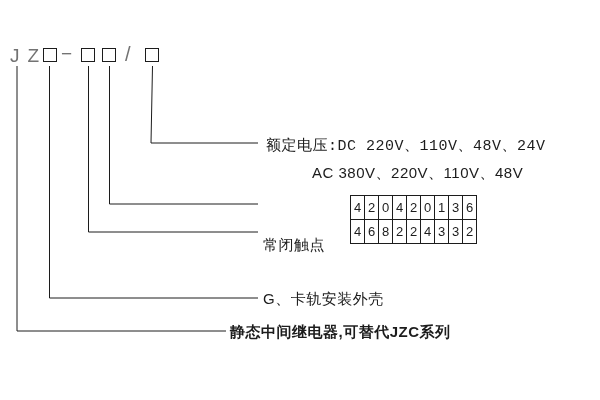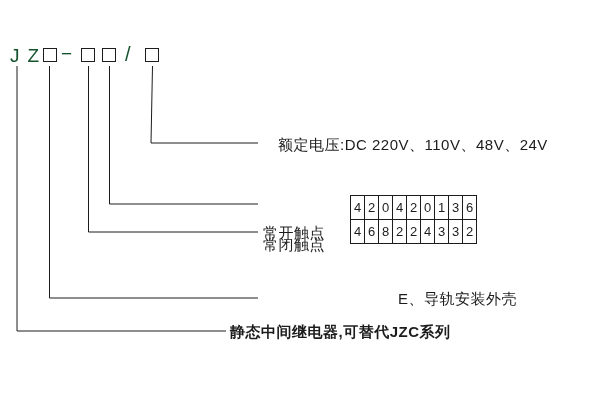--- a/index.html
+++ b/index.html
@@ -6,33 +6,33 @@
   html,body { width:600px; height:400px; }
   body {
     background:#ffffff;
     font-family:"Liberation Sans","DejaVu Sans",sans-serif;
     color:#1c1c1c;
   }
   .stage { position:relative; width:600px; height:400px; background:#fff; overflow:hidden; }
   .stage svg { position:absolute; left:0; top:0; }
 
   
-  .mc { position:absolute; font-size:19px; font-weight:500; color:#14532d; line-height:19px; }
+  .mc { position:absolute; font-size:19px; font-weight:500; color:#737373; line-height:19px; }
   .mc.prefix { left:10px; top:46px; letter-spacing:8px; }
   .mc.dash   { left:61px; top:44px; }
   .mc.slash  { left:125px; top:45px; font-size:20px; }
   .mbox { position:absolute; width:14px; height:14px; border:1.5px solid #1c1c1c; background:#fff; }
   .mbox.b1 { left:43px;  top:48px; }
   .mbox.b2 { left:81px;  top:48px; }
   .mbox.b3 { left:102px; top:48px; }
   .mbox.b4 { left:145px; top:48px; }
 
   
   .lbl { position:absolute; font-size:15px; white-space:nowrap; letter-spacing:.5px; color:#1c1c1c; }
-  .lbl.v1     { left:278px; top:136px; }
+  .lbl.v1     { left:266px; top:136px;font-family:Liberation Mono, monospace; }
   .lbl.v2     { left:312px; top:164px; }
   .lbl.nc     { left:263px; top:196px;margin-top:40px; }
   .lbl.no     { left:263px; top:224px; }
   .lbl.shellg { left:263px; top:290px; }
   .lbl.shelle { left:398px; top:290px; }
   .lbl.series { left:230px; top:323px;font-weight:bold; }
 
   
   .ctable {
     position:absolute; left:350px; top:195px;
@@ -62,23 +62,23 @@
 
   <span class="mc prefix">JZ</span>
   <span class="mbox b1"></span>
   <span class="mc dash">−</span>
   <span class="mbox b2"></span>
   <span class="mbox b3"></span>
   <span class="mc slash">/</span>
   <span class="mbox b4"></span>
 
   <div class="lbl v1">额定电压:DC 220V、110V、48V、24V</div>
+  <div class="lbl v2">AC 380V、220V、110V、48V</div>
   <div class="lbl nc">常闭触点</div>
-  <div class="lbl no">常开触点</div>
-  <div class="lbl shelle">E、导轨安装外壳</div>
+  <div class="lbl shellg">G、卡轨安装外壳</div>
   <div class="lbl series">静态中间继电器,可替代JZC系列</div>
 
   <div class="ctable">
     <span>4</span>
     <span>2</span>
     <span>0</span>
     <span>4</span>
     <span>2</span>
     <span>0</span>
     <span>1</span>

